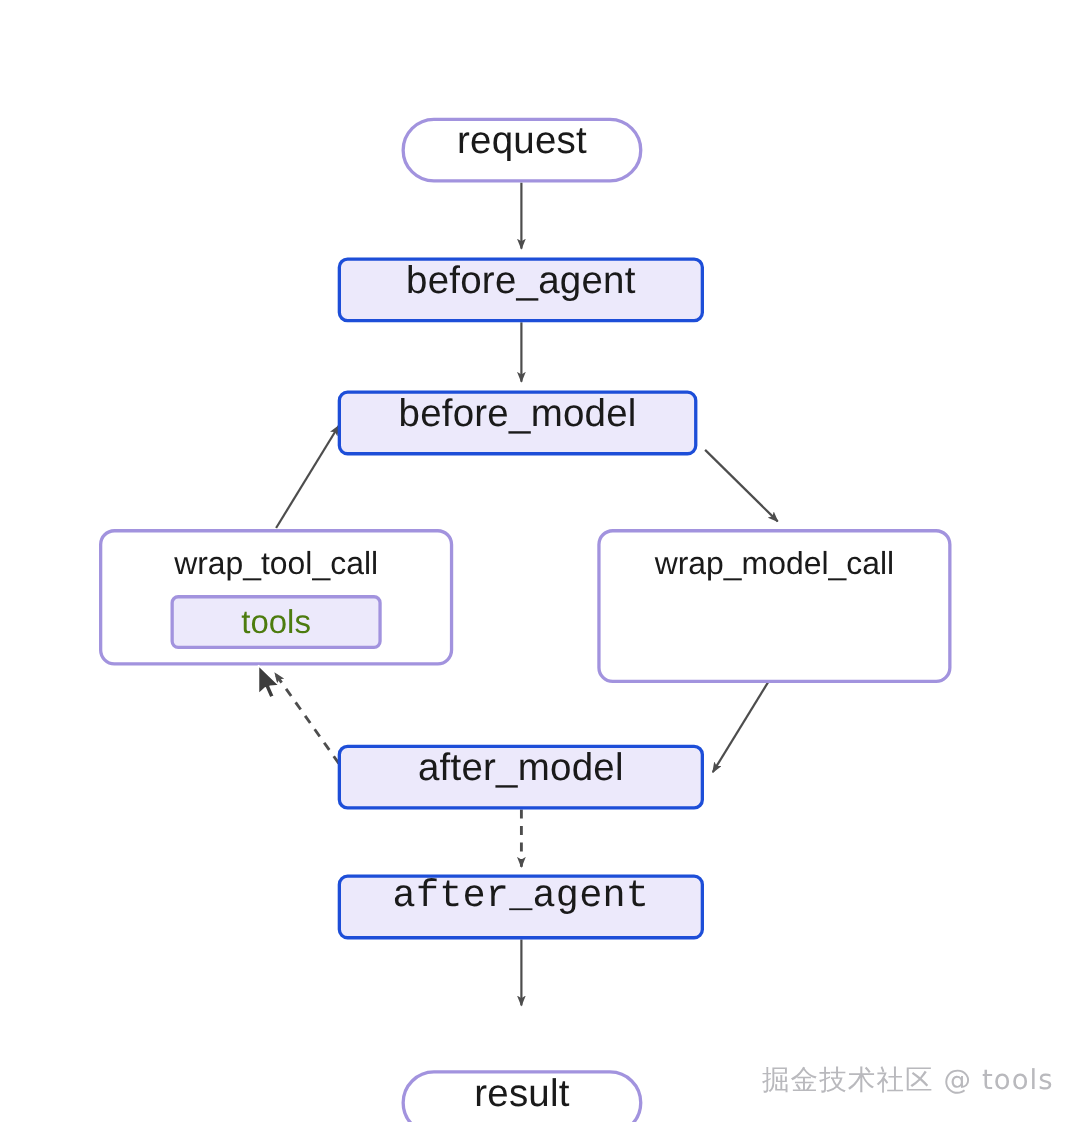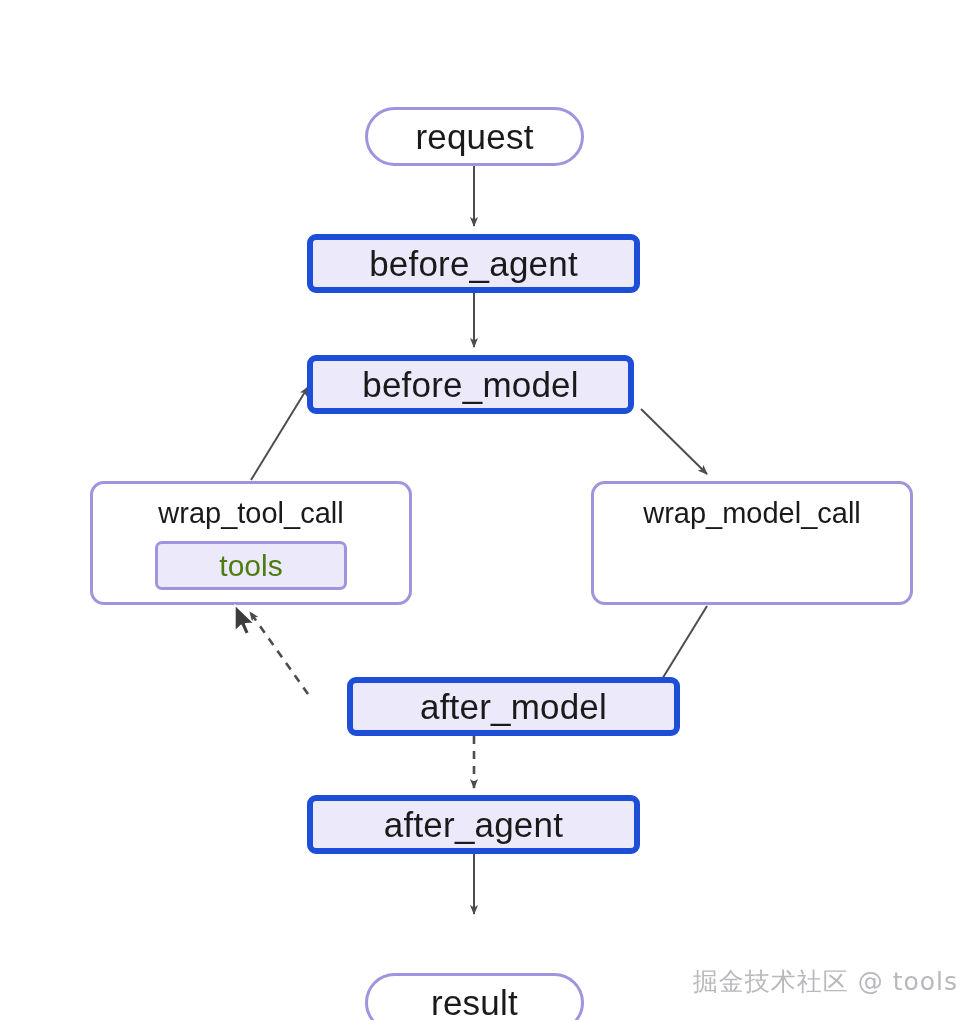--- a/index.html
+++ b/index.html
@@ -33,40 +33,39 @@
     height: 1020px;
     z-index: 1;
     pointer-events: none;
   }
 
   .node {
     position: absolute;
     z-index: 2;
     box-sizing: border-box;
     display: flex;
-    align-items: center;
     justify-content: center;
     color: #1a1a1a;
     line-height: 1;
     white-space: nowrap;
   }
 
   
   .node-terminal {
     background: #ffffff;
     border: 3px solid #a293de;
     border-radius: 999px;
     font-size: 35px;
     letter-spacing: 0.2px;
   }
 
   
   .node-process {
     background: #ece9fb;
-    border: 6px solid #1d4ed8;
+    border: 3px solid #1d4ed8;
     border-radius: 9px;
     font-size: 35px;
     letter-spacing: 0.2px;
   }
 
   
   .node-subgraph {
     background: #ffffff;
     border: 3px solid #a293de;
     border-radius: 14px;
@@ -100,24 +99,24 @@
     color: #4d7c0f;
     line-height: 1;
   }
 
   
   #node-request        { left: 365px; top: 107px;  width: 219px; height: 59px; }
   #node-before-agent   { left: 307px; top: 234px;  width: 333px; height: 59px; }
   #node-before-model   { left: 307px; top: 355px;  width: 327px; height: 59px; }
   #node-wrap-tool-call { left: 90px;  top: 481px;  width: 322px; height: 124px; }
   #node-wrap-tool-call .subgraph-inner  { width: 192px; }
-  #node-wrap-model-call{ left: 543px; top: 481px;  width: 322px; height: 124px; margin-left: 48px; }
+  #node-wrap-model-call{ left: 543px; top: 481px;  width: 322px; height: 140px; }
   #node-wrap-model-call .subgraph-inner { width: 192px; }
-  #node-after-model    { left: 307px; top: 677px;  width: 333px; height: 59px; margin-left: 40px; }
-  #node-after-agent    { left: 307px; top: 795px;  width: 333px; height: 59px; }
+  #node-after-model    { left: 307px; top: 677px;  width: 333px; height: 59px; }
+  #node-after-agent    { left: 307px; top: 795px;  width: 333px; height: 59px; font-family: Liberation Mono, monospace; }
   #node-result         { left: 365px; top: 958px;  width: 219px; height: 59px; margin-top: 15px; }
 
   
   #mouse-cursor {
     position: absolute;
     left: 233px;
     top: 604px;
     width: 26px;
     height: 34px;
     z-index: 4;

